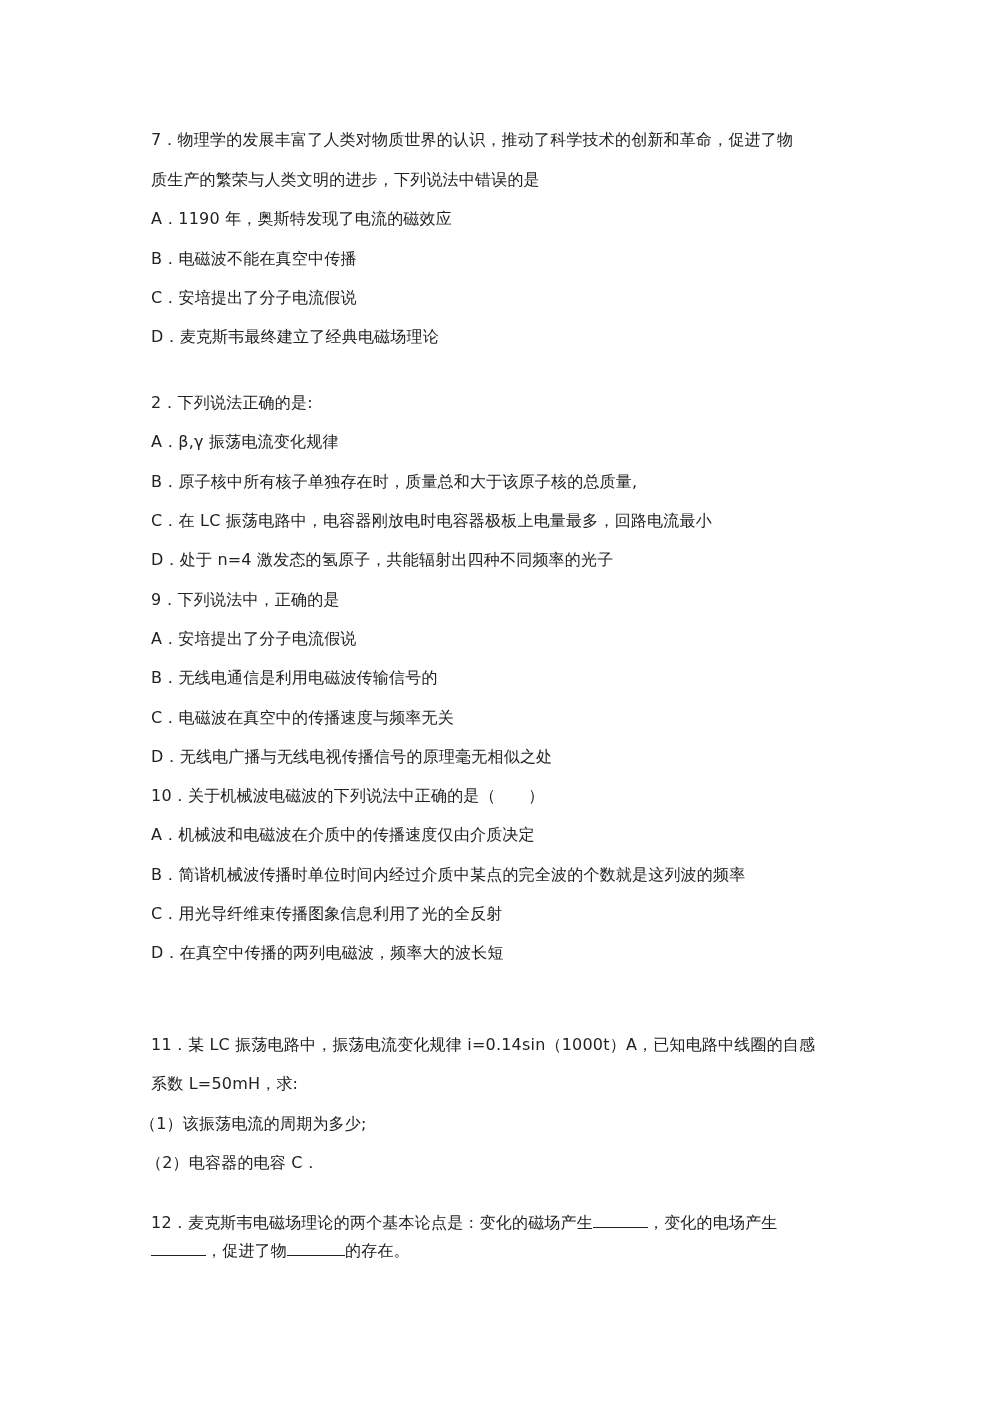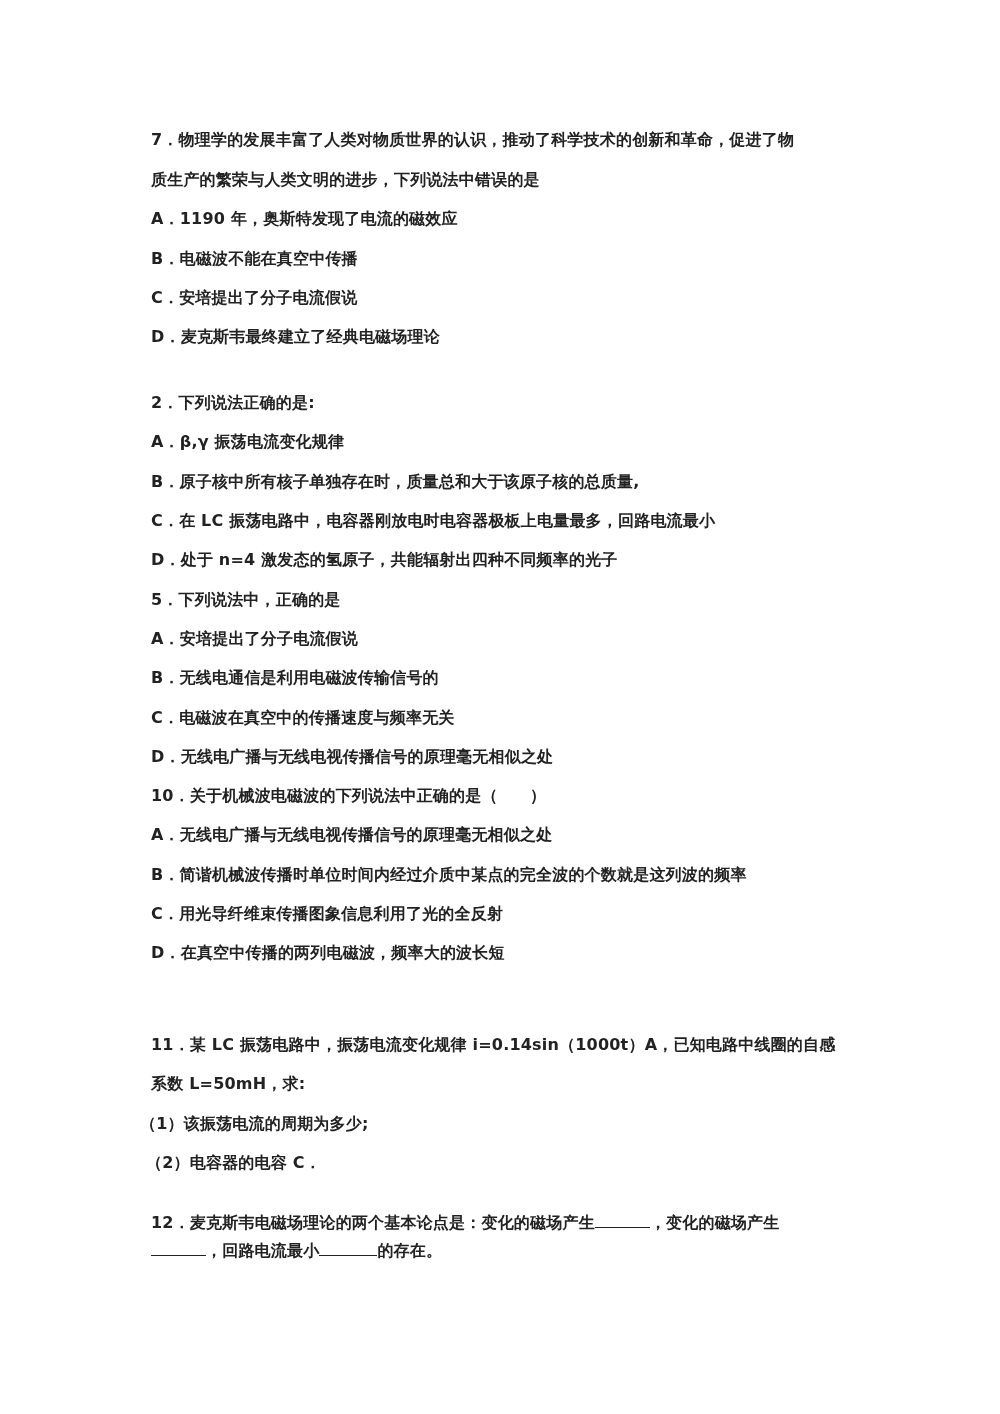--- a/index.html
+++ b/index.html
@@ -15,21 +15,20 @@
       font-family: "DejaVu Sans", "Liberation Sans", sans-serif;
       color: #222222;
     }
     .line {
       position: absolute;
       left: 151px;
       font-size: 16px;
       line-height: 20px;
       white-space: nowrap;
       letter-spacing: 0.2px;
-      font-weight: bold;
     }
     .blank {
       display: inline-block;
       border-bottom: 1px solid #222222;
       height: 15px;
       vertical-align: baseline;
     }
   </style>
 </head>
 <body>
@@ -40,35 +39,35 @@
 <div class="line" style="top:249px">B．电磁波不能在真空中传播</div>
 <div class="line" style="top:288px">C．安培提出了分子电流假说</div>
 <div class="line" style="top:327px">D．麦克斯韦最终建立了经典电磁场理论</div>
 
 <div class="line" style="top:393px">2．下列说法正确的是:</div>
 <div class="line" style="top:432px">A．β,γ 振荡电流变化规律</div>
 <div class="line" style="top:472px">B．原子核中所有核子单独存在时，质量总和大于该原子核的总质量,</div>
 <div class="line" style="top:511px">C．在 LC 振荡电路中，电容器刚放电时电容器极板上电量最多，回路电流最小</div>
 <div class="line" style="top:550px">D．处于 n=4 激发态的氢原子，共能辐射出四种不同频率的光子</div>
 
-<div class="line" style="top:590px">5．下列说法中，正确的是</div>
+<div class="line" style="top:590px">9．下列说法中，正确的是</div>
 <div class="line" style="top:629px">A．安培提出了分子电流假说</div>
 <div class="line" style="top:668px">B．无线电通信是利用电磁波传输信号的</div>
 <div class="line" style="top:708px">C．电磁波在真空中的传播速度与频率无关</div>
 <div class="line" style="top:747px">D．无线电广播与无线电视传播信号的原理毫无相似之处</div>
 
 <div class="line" style="top:786px">10．关于机械波电磁波的下列说法中正确的是（　　）</div>
-<div class="line" style="top:825px">A．无线电广播与无线电视传播信号的原理毫无相似之处</div>
+<div class="line" style="top:825px">A．机械波和电磁波在介质中的传播速度仅由介质决定</div>
 <div class="line" style="top:865px">B．简谐机械波传播时单位时间内经过介质中某点的完全波的个数就是这列波的频率</div>
 <div class="line" style="top:904px">C．用光导纤维束传播图象信息利用了光的全反射</div>
 <div class="line" style="top:943px">D．在真空中传播的两列电磁波，频率大的波长短</div>
 
 <div class="line" style="top:1035px">11．某 LC 振荡电路中，振荡电流变化规律 i=0.14sin（1000t）A，已知电路中线圈的自感</div>
 <div class="line" style="top:1074px">系数 L=50mH，求:</div>
 <div class="line" style="top:1114px; left:140px">（1）该振荡电流的周期为多少;</div>
 <div class="line" style="top:1153px; left:146px">（2）电容器的电容 C．</div>
 
 <div class="line" style="top:1212px">
-  <span>12．麦克斯韦电磁场理论的两个基本论点是：变化的磁场产生</span><span class="blank" style="width:55px"></span><span>，变化的磁场产生</span>
+  <span>12．麦克斯韦电磁场理论的两个基本论点是：变化的磁场产生</span><span class="blank" style="width:55px"></span><span>，变化的电场产生</span>
 </div>
 <div class="line" style="top:1240px">
-  <span class="blank" style="width:55px"></span><span>，回路电流最小</span><span class="blank" style="width:58px"></span><span>的存在。</span>
+  <span class="blank" style="width:55px"></span><span>，促进了物</span><span class="blank" style="width:58px"></span><span>的存在。</span>
 </div>
 
 </body></html>

